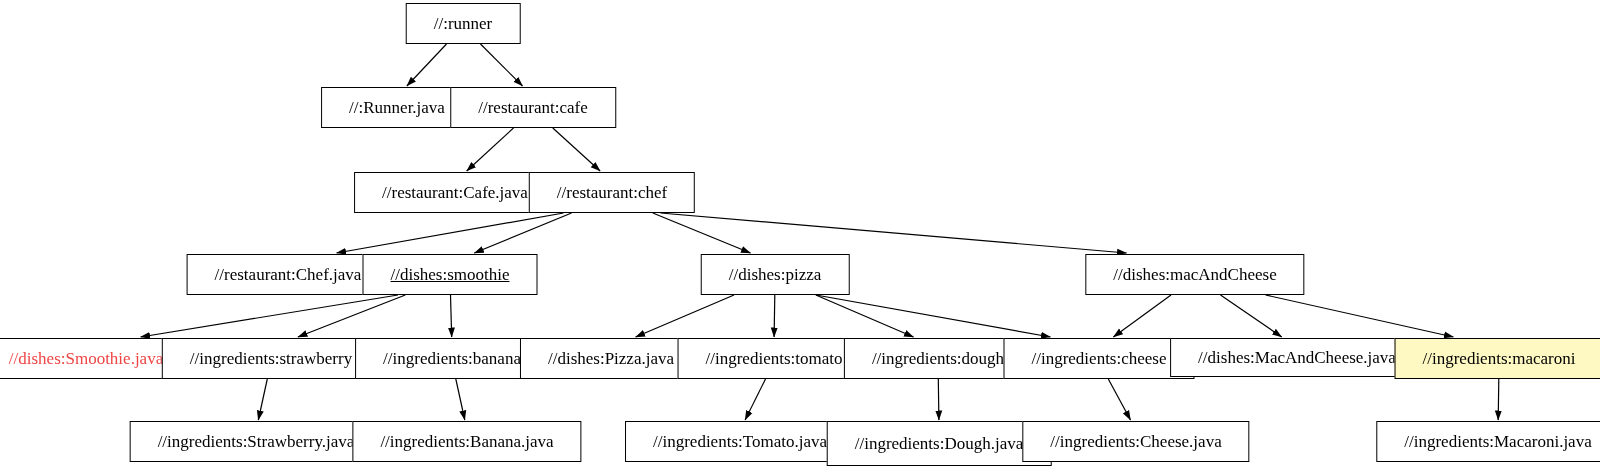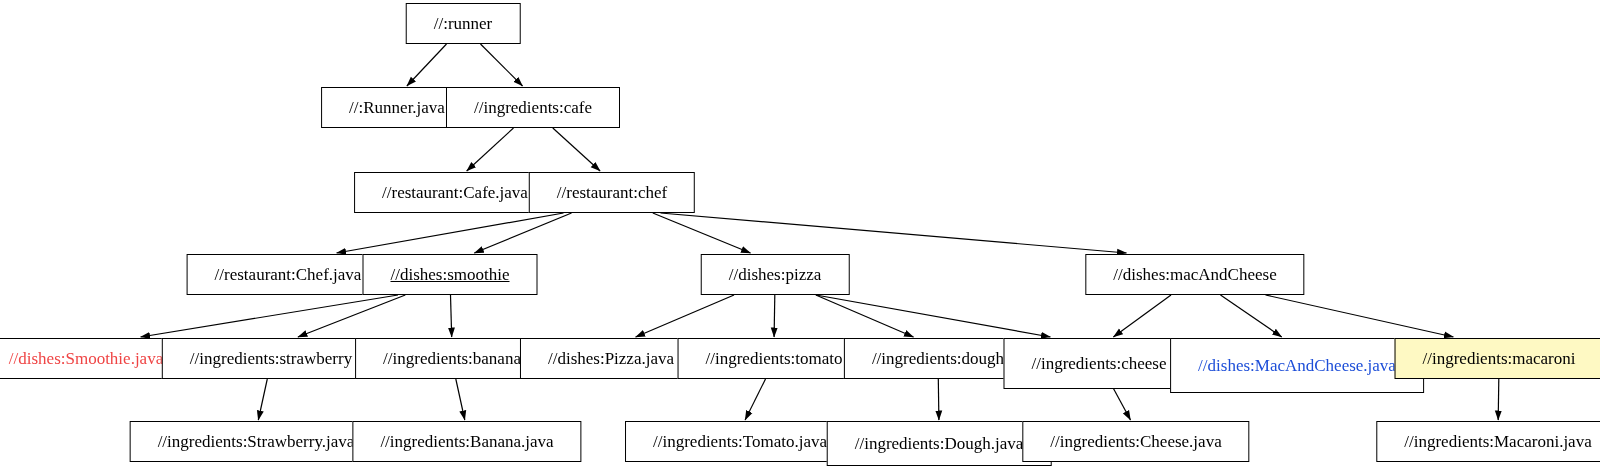--- a/index.html
+++ b/index.html
@@ -72,35 +72,35 @@
         <line x1="455.8" y1="379" x2="464.8" y2="420" stroke="#000000" stroke-width="1.2" marker-end="url(#arrowhead)"></line>
         <line x1="765.5" y1="379" x2="745.1" y2="420" stroke="#000000" stroke-width="1.2" marker-end="url(#arrowhead)"></line>
         <line x1="938.3" y1="379" x2="938.9" y2="420" stroke="#000000" stroke-width="1.2" marker-end="url(#arrowhead)"></line>
         <line x1="1108.3" y1="379" x2="1130.5" y2="420" stroke="#000000" stroke-width="1.2" marker-end="url(#arrowhead)"></line>
         <line x1="1498.8" y1="379" x2="1498.2" y2="420" stroke="#000000" stroke-width="1.2" marker-end="url(#arrowhead)"></line>
       </g>
   </svg>
   <div id="node-layer">
       <div class="node" style="left: 463px; top: 3px; height: 41px; border-color: rgb(0, 0, 0); background: rgb(255, 255, 255); color: rgb(0, 0, 0);">//:runner</div>
       <div class="node" style="left: 397px; top: 87px; height: 41px; border-color: rgb(0, 0, 0); background: rgb(255, 255, 255); color: rgb(0, 0, 0);">//:Runner.java</div>
-      <div class="node" style="left: 533px; top: 87px; height: 41px; border-color: rgb(0, 0, 0); background: rgb(255, 255, 255); color: rgb(0, 0, 0);">//ingredients:cafe</div>
+      <div class="node" style="left: 533px; top: 87px; height: 41px; border-color: rgb(0, 0, 0); background: rgb(255, 255, 255); color: rgb(0, 0, 0);">//restaurant:cafe</div>
       <div class="node" style="left: 455px; top: 172px; height: 41px; border-color: rgb(0, 0, 0); background: rgb(255, 255, 255); color: rgb(0, 0, 0); font-family: Liberation Serif, serif;">//restaurant:Cafe.java</div>
       <div class="node" style="left: 612px; top: 172px; height: 41px; border-color: rgb(0, 0, 0); background: rgb(255, 255, 255); color: rgb(0, 0, 0);">//restaurant:chef</div>
       <div class="node" style="left: 288px; top: 254px; height: 41px; border-color: rgb(0, 0, 0); background: rgb(255, 255, 255); color: rgb(0, 0, 0);">//restaurant:Chef.java</div>
       <div class="node" style="left: 450px; top: 254px; height: 41px; border-color: rgb(0, 0, 0); background: rgb(255, 255, 255); color: rgb(0, 0, 0); text-decoration: underline;">//dishes:smoothie</div>
       <div class="node" style="left: 775px; top: 254px; height: 41px; border-color: rgb(0, 0, 0); background: rgb(255, 255, 255); color: rgb(0, 0, 0);">//dishes:pizza</div>
       <div class="node" style="left: 1195px; top: 254px; height: 41px; border-color: rgb(0, 0, 0); background: rgb(255, 255, 255); color: rgb(0, 0, 0);">//dishes:macAndCheese</div>
       <div class="node" style="left: 86px; top: 338px; height: 41px; border-color: rgb(0, 0, 0); background: rgb(255, 255, 255); color: #ef4444;">//dishes:Smoothie.java</div>
       <div class="node" style="left: 271px; top: 338px; height: 41px; border-color: rgb(0, 0, 0); background: rgb(255, 255, 255); color: rgb(0, 0, 0);">//ingredients:strawberry</div>
       <div class="node" style="left: 452px; top: 338px; height: 41px; border-color: rgb(0, 0, 0); background: rgb(255, 255, 255); color: rgb(0, 0, 0);">//ingredients:banana</div>
       <div class="node" style="left: 611px; top: 338px; height: 41px; border-color: rgb(0, 0, 0); background: rgb(255, 255, 255); color: rgb(0, 0, 0);">//dishes:Pizza.java</div>
       <div class="node" style="left: 774px; top: 338px; height: 41px; border-color: rgb(0, 0, 0); background: rgb(255, 255, 255); color: rgb(0, 0, 0);">//ingredients:tomato</div>
       <div class="node" style="left: 938px; top: 338px; height: 41px; border-color: rgb(0, 0, 0); background: rgb(255, 255, 255); color: rgb(0, 0, 0);">//ingredients:dough</div>
-      <div class="node" style="left: 1099px; top: 338px; height: 51px; border-color: rgb(0, 0, 0); background: rgb(255, 255, 255); color: rgb(0, 0, 0);">//ingredients:cheese</div>
-      <div class="node" style="left: 1297px; top: 338px; height: 55px; border-color: rgb(0, 0, 0); background: rgb(255, 255, 255); color: #1d4ed8;">//dishes:MacAndCheese.java</div>
+      <div class="node" style="left: 1099px; top: 338px; height: 41px; border-color: rgb(0, 0, 0); background: rgb(255, 255, 255); color: rgb(0, 0, 0);">//ingredients:cheese</div>
+      <div class="node" style="left: 1297px; top: 338px; height: 39px; border-color: rgb(0, 0, 0); background: rgb(255, 255, 255); color: #000000;">//dishes:MacAndCheese.java</div>
       <div class="node" style="left: 1499px; top: 338px; height: 41px; border-color: rgb(0, 0, 0); background: #fef9c3; color: rgb(0, 0, 0);">//ingredients:macaroni</div>
       <div class="node" style="left: 256px; top: 421px; height: 41px; border-color: rgb(0, 0, 0); background: rgb(255, 255, 255); color: rgb(0, 0, 0);">//ingredients:Strawberry.java</div>
       <div class="node" style="left: 467px; top: 421px; height: 41px; border-color: rgb(0, 0, 0); background: rgb(255, 255, 255); color: rgb(0, 0, 0);">//ingredients:Banana.java</div>
       <div class="node" style="left: 740px; top: 421px; height: 41px; border-color: rgb(0, 0, 0); background: rgb(255, 255, 255); color: rgb(0, 0, 0);">//ingredients:Tomato.java</div>
       <div class="node" style="left: 939px; top: 421px; height: 45px; border-color: rgb(0, 0, 0); background: rgb(255, 255, 255); color: rgb(0, 0, 0);">//ingredients:Dough.java</div>
       <div class="node" style="left: 1136px; top: 421px; height: 41px; border-color: rgb(0, 0, 0); background: rgb(255, 255, 255); color: rgb(0, 0, 0);">//ingredients:Cheese.java</div>
       <div class="node" style="left: 1498px; top: 421px; height: 41px; border-color: rgb(0, 0, 0); background: rgb(255, 255, 255); color: rgb(0, 0, 0);">//ingredients:Macaroni.java</div>
     </div>
 </div>
 

